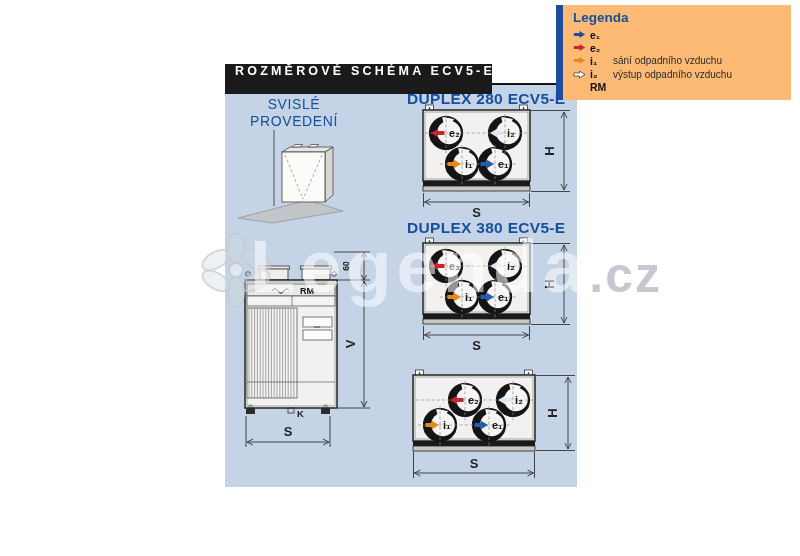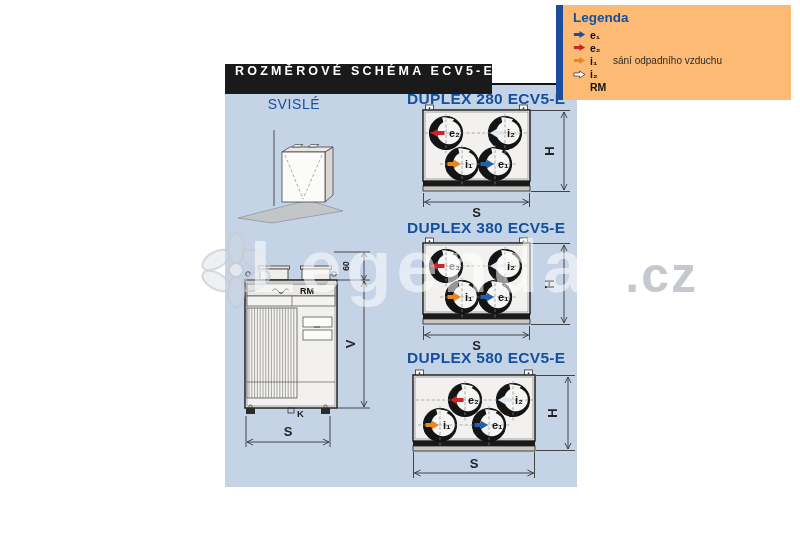--- a/index.html
+++ b/index.html
@@ -27,21 +27,21 @@
   .dim{stroke:#333;stroke-width:.9;fill:none;}
   .dimtxt{font-family:"Liberation Sans",sans-serif;font-size:13px;font-weight:600;fill:#222;}
   .dimtxt-s{font-family:"Liberation Sans",sans-serif;font-size:8.5px;font-weight:600;fill:#222;}
   .fanlbl{font-family:"Liberation Sans",sans-serif;font-size:11px;font-weight:700;fill:#161616;}
   .dash{stroke:#8a8a8a;stroke-width:.7;fill:none;stroke-dasharray:3 2.2;}
   .edge{stroke:#222;stroke-width:1.5;fill:#f2f1ef;}
   .thin{stroke:#666;stroke-width:.55;fill:none;}
   .rmtxt{font-family:"Liberation Sans",sans-serif;font-size:9px;font-weight:700;fill:#111;}
   .watermark-text{left:250px;top:230px;font-size:74px;font-weight:700;letter-spacing:5px;line-height:1;
                   color:rgba(255,255,255,.55);z-index:4;pointer-events:none;white-space:nowrap;}
-  .watermark-text .cz{font-size:50px;color:rgba(150,156,168,.55);letter-spacing:2px;margin-left:36px;}
+  .watermark-text .cz{font-size:50px;color:rgba(150,156,168,.55);letter-spacing:2px;}
   .wm-logo{z-index:4;pointer-events:none;opacity:.75;}
 </style>
 </head>
 <body>
 
 <div id="root">
 
   <div class="abs panel"></div>
 
   <div class="abs title-bar">
@@ -69,29 +69,31 @@
         <path d="M1 3.2 h6.5 V1 L14 5 7.5 9 V6.8 H1 z" fill="#e4891f"></path>
       </svg>
       <span class="lg-sym">i₁</span>
       <span class="lg-txt">sání odpadního vzduchu</span>
     </div>
     <div class="lg-row">
       <svg class="lg-arrow outline" viewBox="0 0 15 10">
         <path d="M1 3.2 h6.5 V1 L14 5 7.5 9 V6.8 H1 z" fill="#ffffff"></path>
       </svg>
       <span class="lg-sym">i₂</span>
+      <span class="lg-txt">výstup odpadního vzduchu</span>
     </div>
     <div class="lg-row">
       <span></span>
       <span class="lg-sym">RM</span>
     </div>
   </div>
 
   <div class="abs svisle">
     <div>SVISLÉ</div>
+    <div>PROVEDENÍ</div>
   </div>
 
   <svg class="abs drawing" style="left:236px;top:128px" width="110" height="100" viewBox="0 0 110 100">
     <line x1="38" y1="2" x2="38" y2="78" stroke="#5a5a5a" stroke-width="1.1"></line>
     <polygon points="2,90 72,72 107,83 36,95" fill="#c3c6c8" stroke="#777" stroke-width=".5"></polygon>
     <polygon points="89,24 97,19 97,67 89,74" fill="#d8d7d4" stroke="#444" stroke-width=".8"></polygon>
     <polygon points="46,24 89,24 97,19 54,19" fill="#e8e7e4" stroke="#444" stroke-width=".8"></polygon>
     <rect x="46" y="24" width="43" height="50" fill="#fbfbf9" stroke="#444" stroke-width=".8"></rect>
     <polygon points="56,19 64,19 67,16.5 59,16.5" fill="#efeeec" stroke="#444" stroke-width=".7"></polygon>
     <polygon points="72,19 80,19 83,16.5 75,16.5" fill="#efeeec" stroke="#444" stroke-width=".7"></polygon>
@@ -260,21 +262,20 @@
     <g>
       <path class="dim" d="M111 5.5 H150 M111 86.5 H150 M144 7 V85 M141 13 L144 7 147 13 M141 79 L144 85 147 79"></path>
       <text x="134" y="46" class="dimtxt" text-anchor="middle" transform="rotate(-90 134 46)">H</text>
     </g>
     <g>
       <path class="dim" d="M3.5 88 V102 M109.5 88 V102 M4.5 97 H108.5 M10.5 94 L4.5 97 10.5 100 M102.5 94 L108.5 97 102.5 100"></path>
       <text x="56.5" y="112" class="dimtxt" text-anchor="middle">S</text>
     </g>
   </svg>
 
-  <div class="abs unit-title" style="left:407px;top:349px">DUPLEX 580 ECV5-E</div>
   <svg class="abs drawing" style="left:410px;top:370px" width="175" height="112" viewBox="0 0 175 112">
     <rect x="5.5" y="0" width="8" height="11" fill="#fdfdfc" stroke="#333" stroke-width=".8"></rect>
     <rect x="114.5" y="0" width="8" height="11" fill="#fdfdfc" stroke="#333" stroke-width=".8"></rect>
     <circle cx="9.5" cy="3.2" r=".9" fill="#333"></circle>
       <circle cx="9.5" cy="6.8" r=".9" fill="#333"></circle>
     <circle cx="118.5" cy="3.2" r=".9" fill="#333"></circle>
       <circle cx="118.5" cy="6.8" r=".9" fill="#333"></circle>
     <rect x="3" y="5" width="122" height="66" class="edge"></rect>
     <rect x="5" y="7" width="118" height="62" class="thin"></rect>
     <rect x="3" y="71" width="122" height="5" fill="#1a1a1a"></rect>

